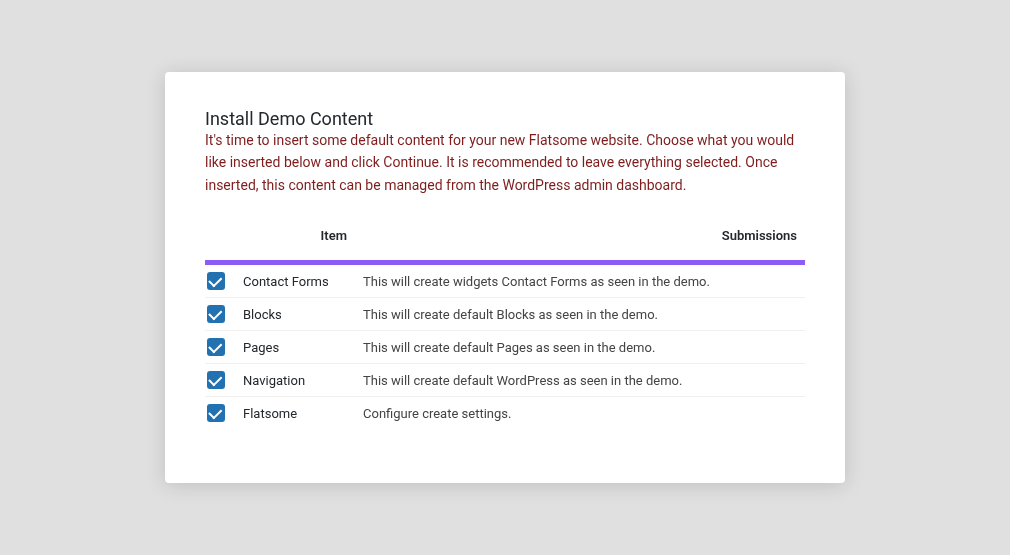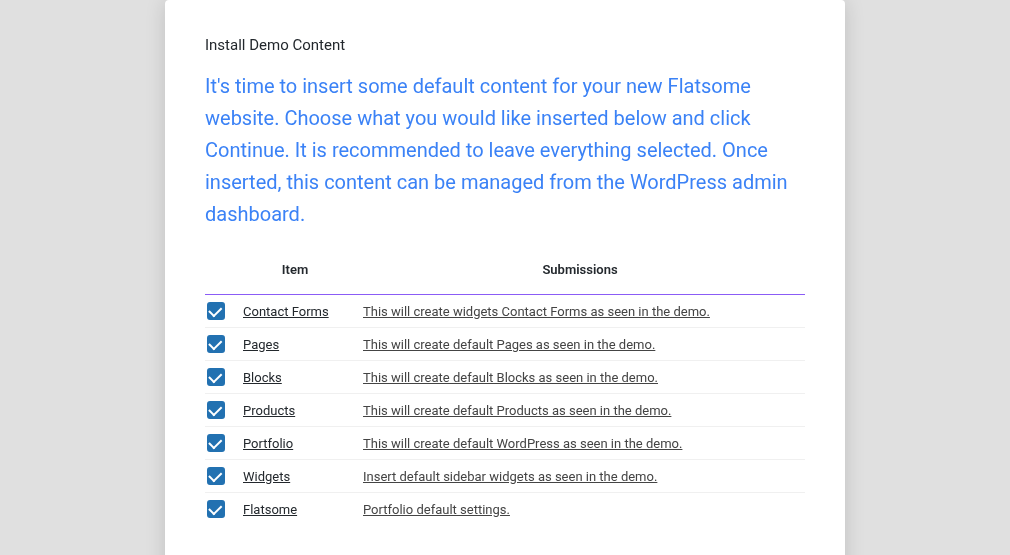--- a/index.html
+++ b/index.html
@@ -20,59 +20,58 @@
 
     .modal {
       background: #fff;
       border-radius: 4px;
       width: 680px;
       padding: 36px 40px 30px 40px;
       box-shadow: 0 2px 20px rgba(0,0,0,0.15);
     }
 
     .modal-title {
-      font-size: 15px;
+      font-size: 18px;
       font-weight: 400;
       color: #23282d;
-      margin-bottom: 16px;
+      margin-bottom: 0;
     }
 
     .modal-description {
-      font-size: 20px;
-      color: #3b82f6;
+      font-size: 14px;
+      color: #7f1d1d;
       line-height: 1.6;
       margin-bottom: 28px;
     }
 
     .items-table {
       width: 100%;
       border-collapse: collapse;
       margin-bottom: 24px;
     }
 
     .items-table th {
-      text-align: center;
+      text-align: right;
       font-size: 13px;
       font-weight: 600;
       color: #23282d;
       padding: 4px 8px 17px 8px;
-      border-bottom: 1px solid #8b5cf6;
+      border-bottom: 5px solid #8b5cf6;
     }
 
     .items-table th:first-child {
       width: 30px;
       padding-left: 0;
     }
 
     .items-table td {
       font-size: 13px;
       color: #444;
       padding: 7px 8px;
       vertical-align: middle;
-      text-decoration: underline;
     }
 
     .items-table td:first-child {
       width: 30px;
       padding-left: 0;
     }
 
     .items-table td.item-name {
       width: 120px;
       color: #23282d;
@@ -136,64 +135,46 @@
           </td>
           <td class="item-name">Contact Forms</td>
           <td>This will create widgets Contact Forms as seen in the demo.</td>
         </tr>
         <tr>
           <td>
             <div class="checkbox-cell">
               <div class="custom-checkbox"></div>
             </div>
           </td>
+          <td class="item-name">Blocks</td>
+          <td>This will create default Blocks as seen in the demo.</td>
+        </tr>
+        <tr>
+          <td>
+            <div class="checkbox-cell">
+              <div class="custom-checkbox"></div>
+            </div>
+          </td>
           <td class="item-name">Pages</td>
           <td>This will create default Pages as seen in the demo.</td>
         </tr>
         <tr>
           <td>
             <div class="checkbox-cell">
               <div class="custom-checkbox"></div>
             </div>
           </td>
-          <td class="item-name">Blocks</td>
-          <td>This will create default Blocks as seen in the demo.</td>
-        </tr>
-        <tr>
-          <td>
-            <div class="checkbox-cell">
-              <div class="custom-checkbox"></div>
-            </div>
-          </td>
-          <td class="item-name">Products</td>
-          <td>This will create default Products as seen in the demo.</td>
-        </tr>
-        <tr>
-          <td>
-            <div class="checkbox-cell">
-              <div class="custom-checkbox"></div>
-            </div>
-          </td>
-          <td class="item-name">Portfolio</td>
+          <td class="item-name">Navigation</td>
           <td>This will create default WordPress as seen in the demo.</td>
         </tr>
         <tr>
           <td>
             <div class="checkbox-cell">
               <div class="custom-checkbox"></div>
             </div>
           </td>
-          <td class="item-name">Widgets</td>
-          <td>Insert default sidebar widgets as seen in the demo.</td>
-        </tr>
-        <tr>
-          <td>
-            <div class="checkbox-cell">
-              <div class="custom-checkbox"></div>
-            </div>
-          </td>
           <td class="item-name">Flatsome</td>
-          <td>Portfolio default settings.</td>
+          <td>Configure create settings.</td>
         </tr>
       </tbody>
   </table>
 
 </div>
 
 </body></html>

